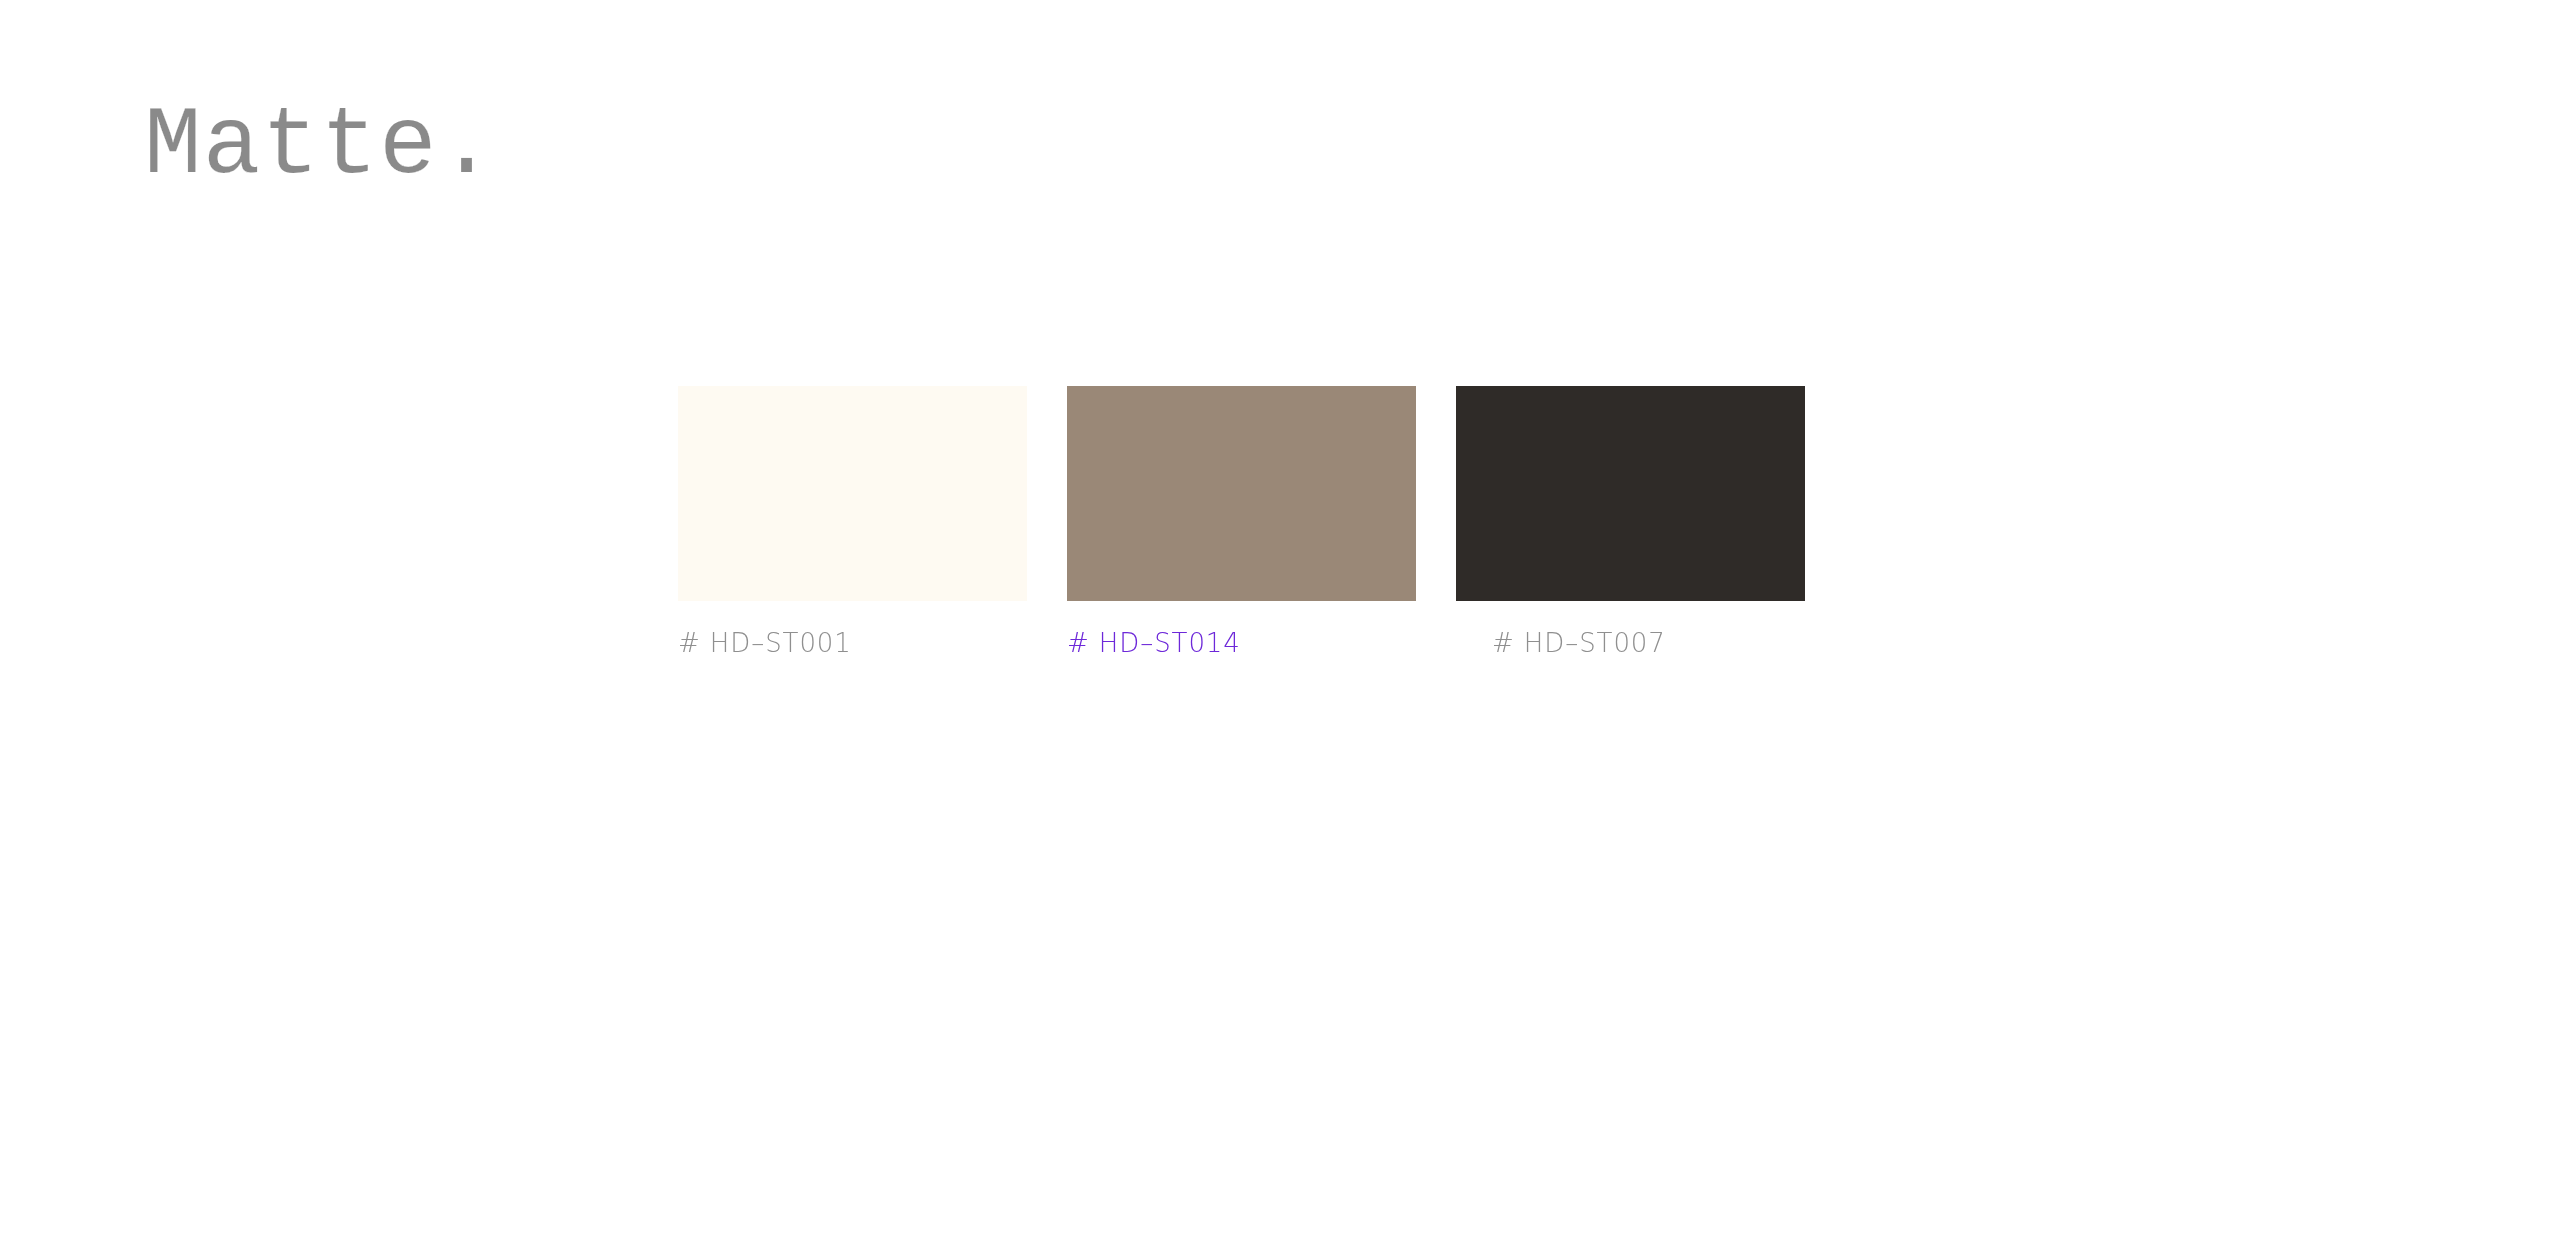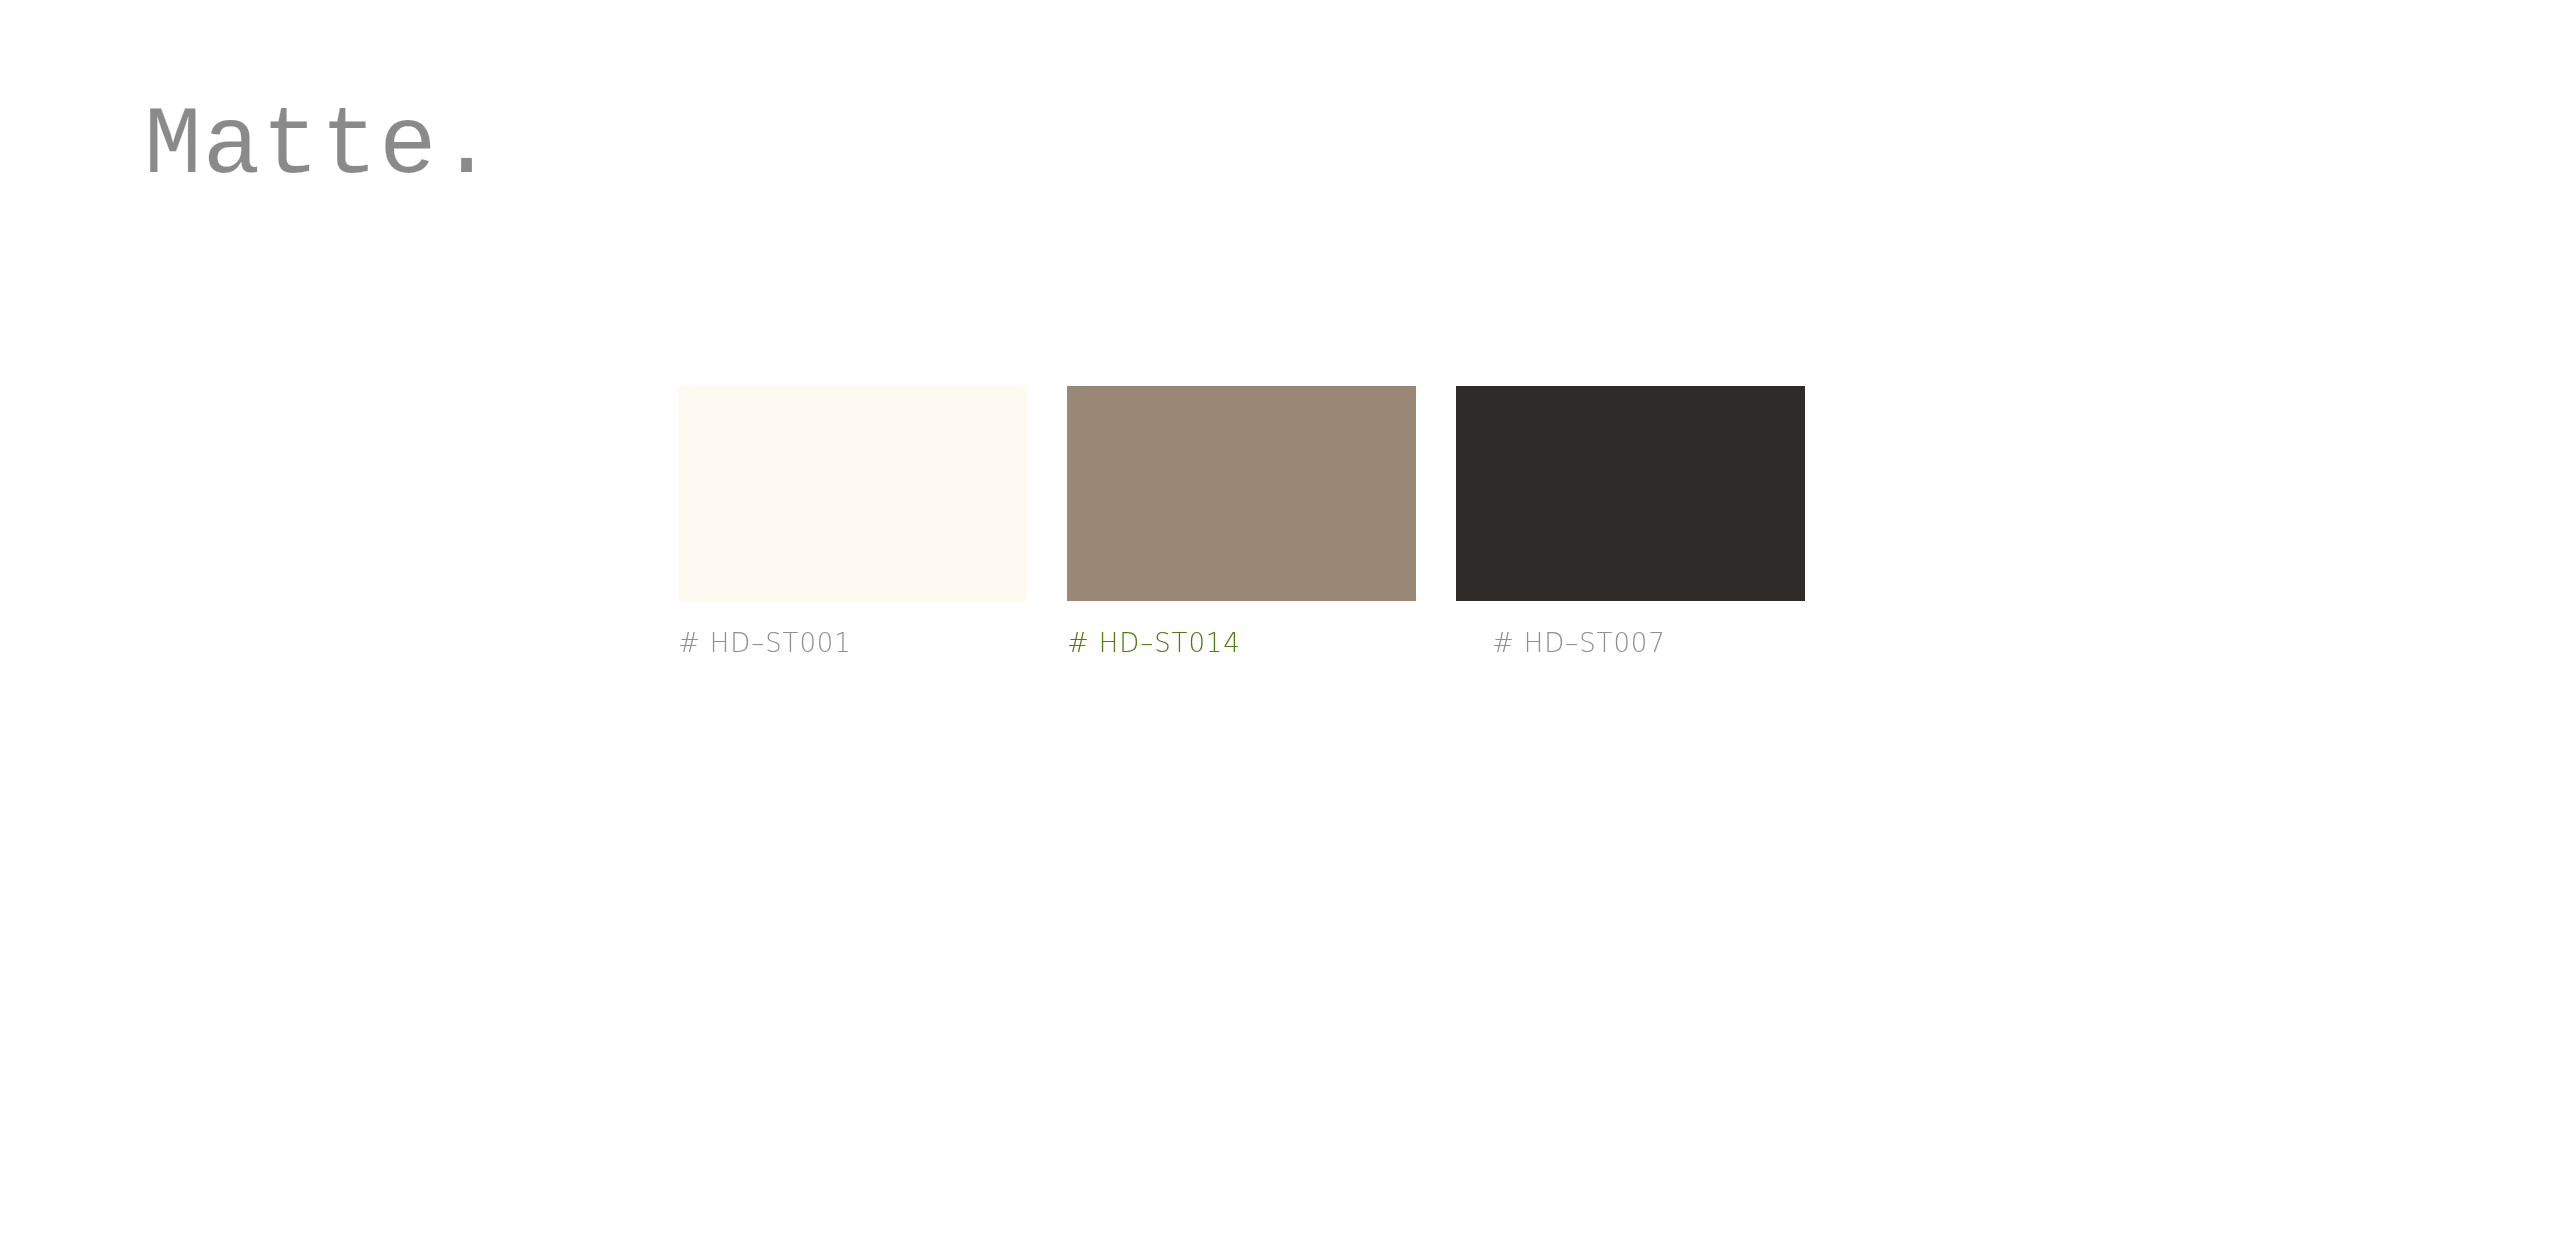--- a/index.html
+++ b/index.html
@@ -84,21 +84,21 @@
 
     <div class="swatch-cell">
       <div class="swatch-chip" style="background-color: rgb(254, 250, 242);"></div>
       <div class="swatch-label" style="color: rgb(143, 143, 143);"># HD–ST001</div>
     </div>
 
 
 
     <div class="swatch-cell">
       <div class="swatch-chip" style="background-color: rgb(154, 136, 119);"></div>
-      <div class="swatch-label" style="color: #4d7c0f;"># HD–ST014</div>
+      <div class="swatch-label" style="color: #6d28d9;"># HD–ST014</div>
     </div>
 
 
     <div class="swatch-cell">
       <div class="swatch-chip" style="background-color: rgb(47, 43, 40);"></div>
       <div class="swatch-label" style="color: rgb(143, 143, 143); margin-left: 36px;"># HD–ST007</div>
     </div>
 
   </div>
 </div>

